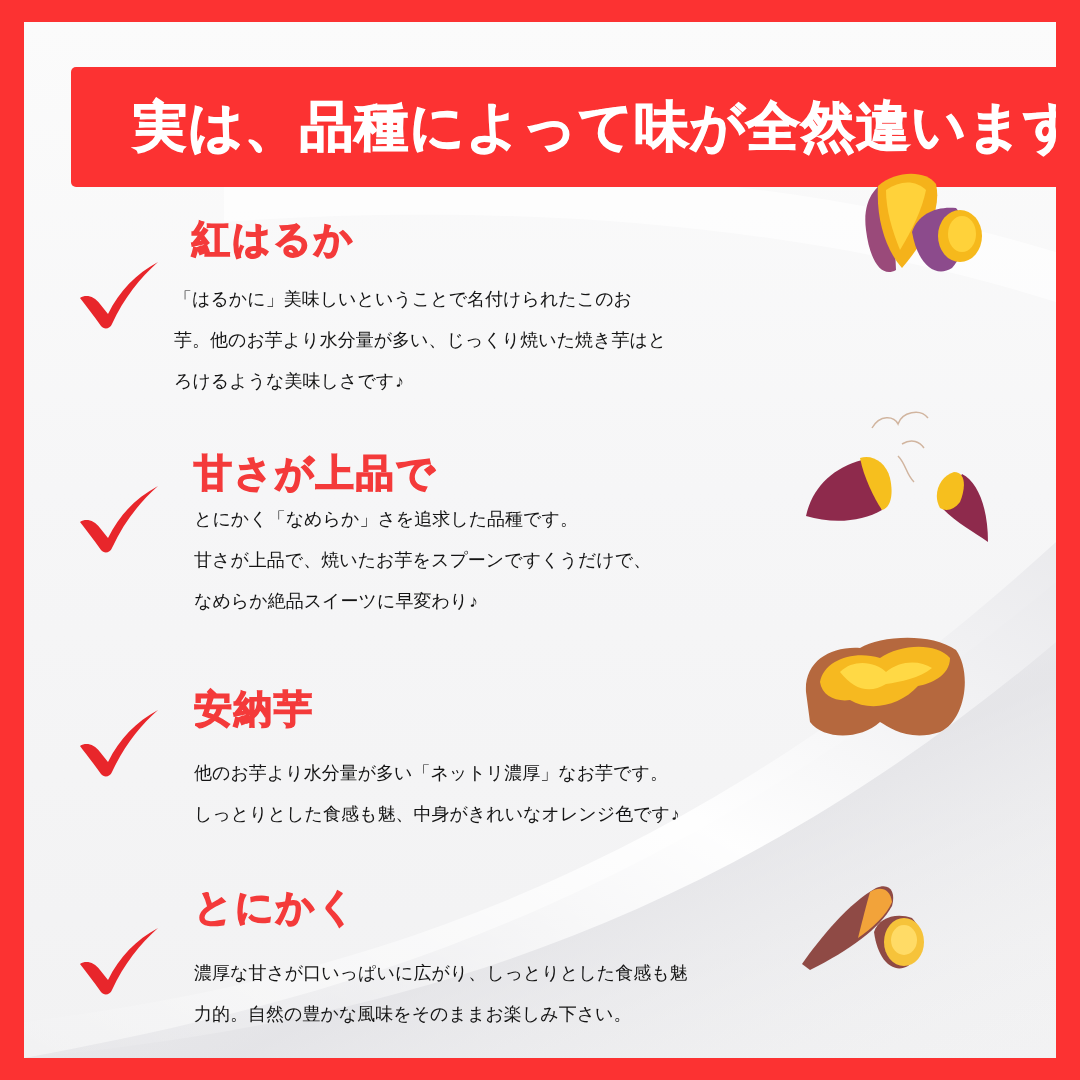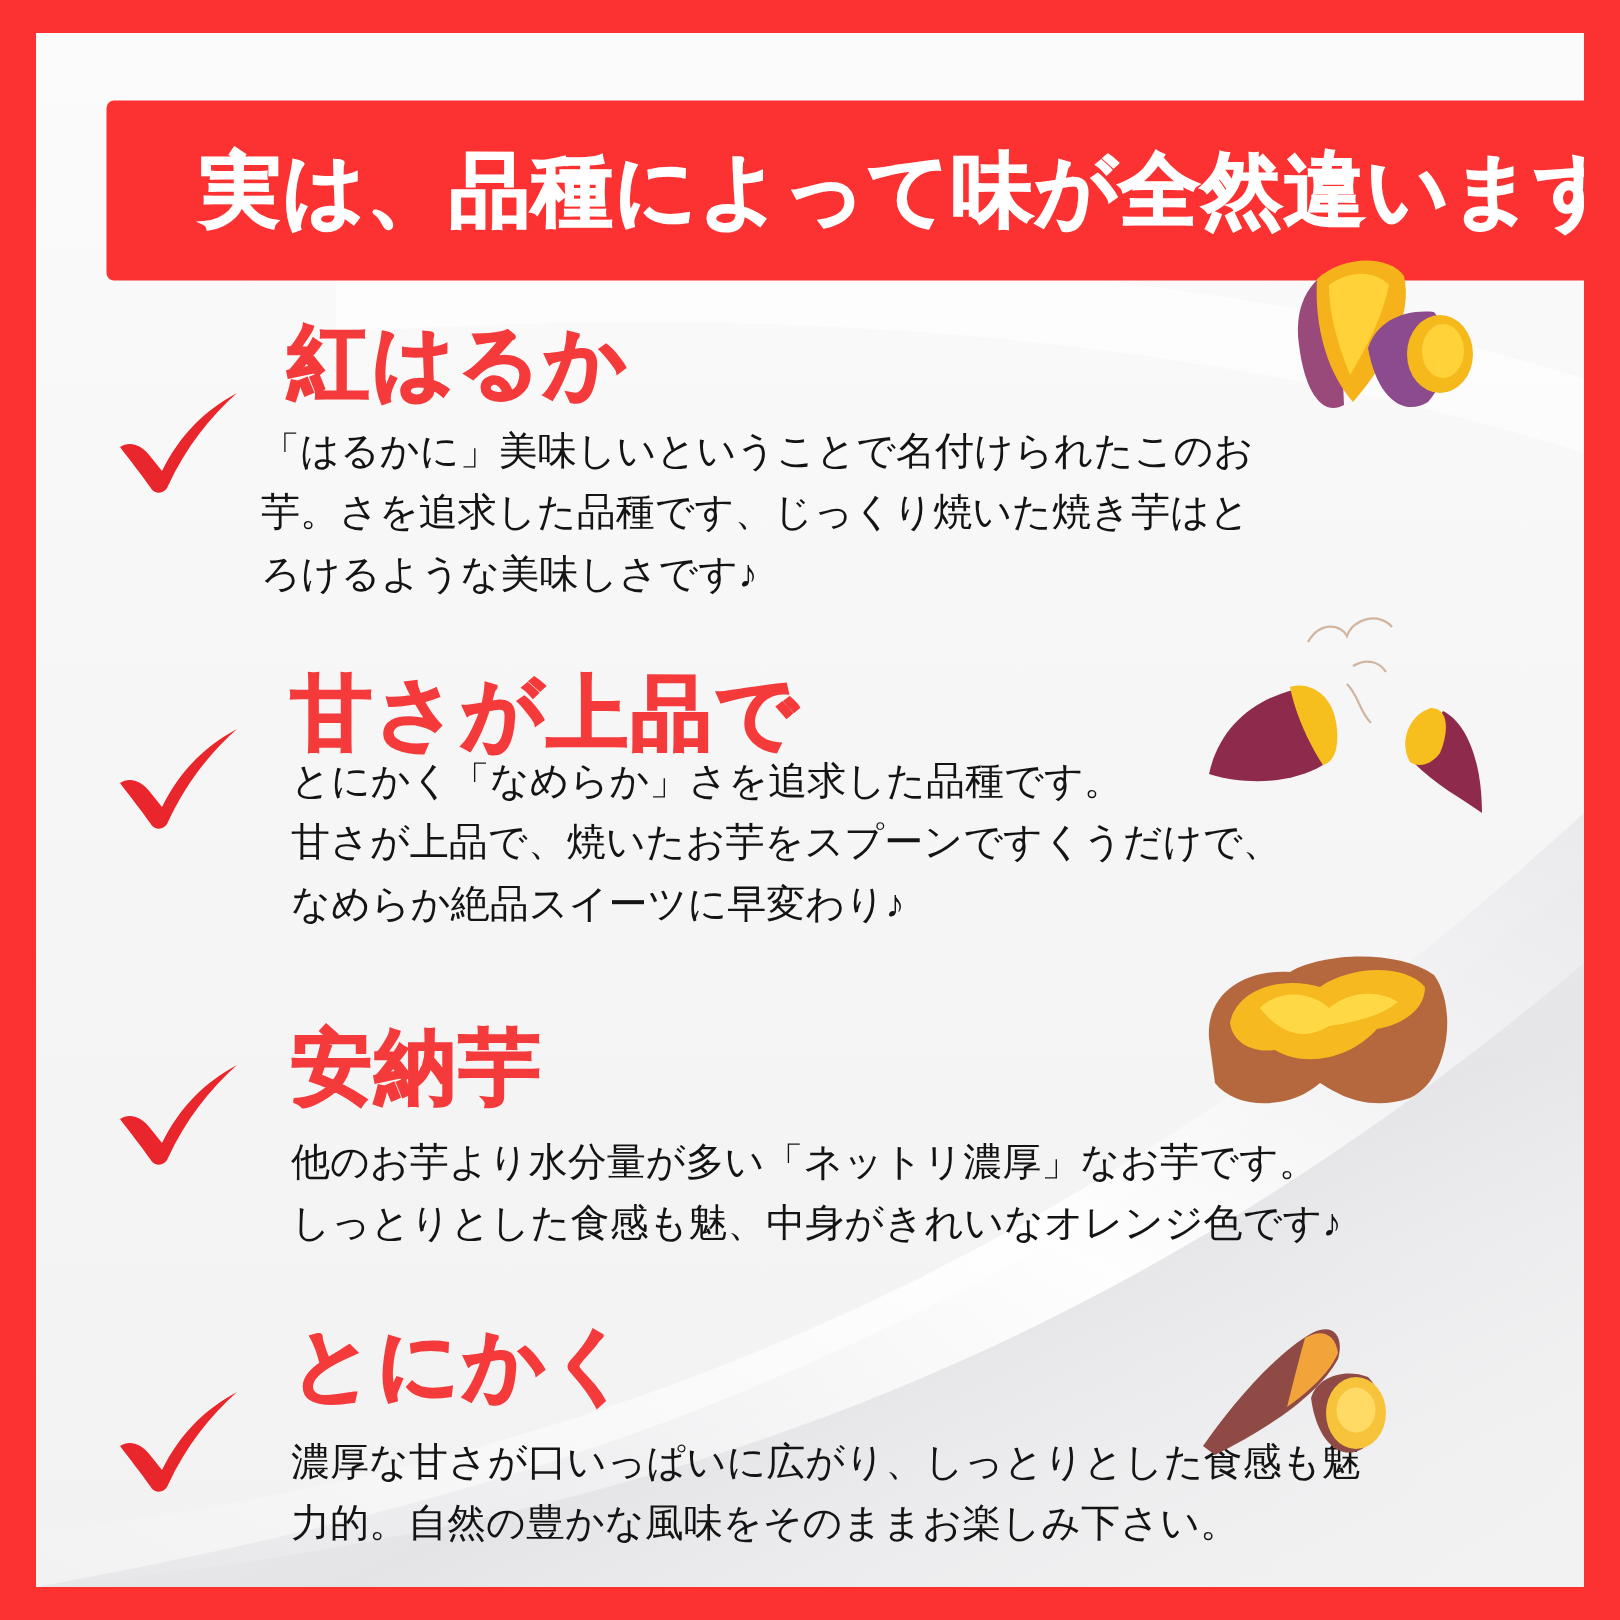--- a/index.html
+++ b/index.html
@@ -39,34 +39,33 @@
       -webkit-text-stroke: 1.2px #ffffff;
     }
     .check {
       position: absolute;
       width: 84px; height: 70px;
     }
     .variety-name {
       position: absolute;
       color: #f43a3a;
       font-weight: bold;
-      font-size: 54px;
+      font-size: 38px;
       line-height: 1;
       white-space: nowrap;
       -webkit-text-stroke: 1.5px #f43a3a;
       letter-spacing: 2px;
-      font-family: Liberation Mono, monospace;
     }
     .desc {
       position: absolute;
       color: #141414;
-      font-size: 26px;
+      font-size: 18px;
       line-height: 41px;
       white-space: nowrap;
-      font-family: Liberation Sans, sans-serif;
+      font-family: Liberation Mono, monospace;
     }
     .desc span { display: block; }
     .potato { position: absolute; }
   </style>
 </head>
 <body>
 
 <div class="frame">
 
   <svg class="fold" viewBox="0 0 1032 1036" preserveAspectRatio="none">
@@ -90,21 +89,21 @@
   <div class="banner">
     <span class="banner-title">実は、品種によって味が全然違います</span>
   </div>
 
   <svg class="check" style="left:52px; top:238px;" viewBox="0 0 84 70">
     <path d="M4 38 C 10 34, 18 36, 24 44 L 32 54 C 44 30, 60 14, 82 2 C 64 18, 48 38, 36 64 C 34 69, 28 70, 25 66 C 18 56, 10 46, 4 38 Z" fill="#e8262b"></path>
   </svg>
   <div class="variety-name" style="left:168px; top:198px;">紅はるか</div>
   <div class="desc" style="left:150px; top:258px;">
     <span>「はるかに」美味しいということで名付けられたこのお</span>
-    <span>芋。さを追求した品種です、じっくり焼いた焼き芋はと</span>
+    <span>芋。他のお芋より水分量が多い、じっくり焼いた焼き芋はと</span>
     <span>ろけるような美味しさです♪</span>
   </div>
   <svg class="potato" style="left:832px; top:148px; width:130px; height:120px;" viewBox="0 0 130 120">
     <path d="M10 60 C 6 30, 20 14, 36 8 L 40 100 C 26 108, 14 92, 10 60 Z" fill="#9a4a7a"></path>
     <path d="M22 16 C 40 0, 70 0, 80 14 C 86 40, 70 70, 46 98 C 30 80, 20 50, 22 16 Z" fill="#f5b21a"></path>
     <path d="M30 20 C 44 10, 60 10, 70 20 C 66 40, 56 60, 44 80 C 36 60, 30 40, 30 20 Z" fill="#ffd23a"></path>
     <path d="M56 62 C 62 44, 80 36, 100 38 C 112 52, 112 80, 96 98 C 80 108, 62 96, 56 62 Z" fill="#8c4b8c"></path>
     <ellipse cx="104" cy="66" rx="22" ry="26" fill="#f6b91c"></ellipse>
     <ellipse cx="106" cy="64" rx="14" ry="18" fill="#ffd23a"></ellipse>
   </svg>

